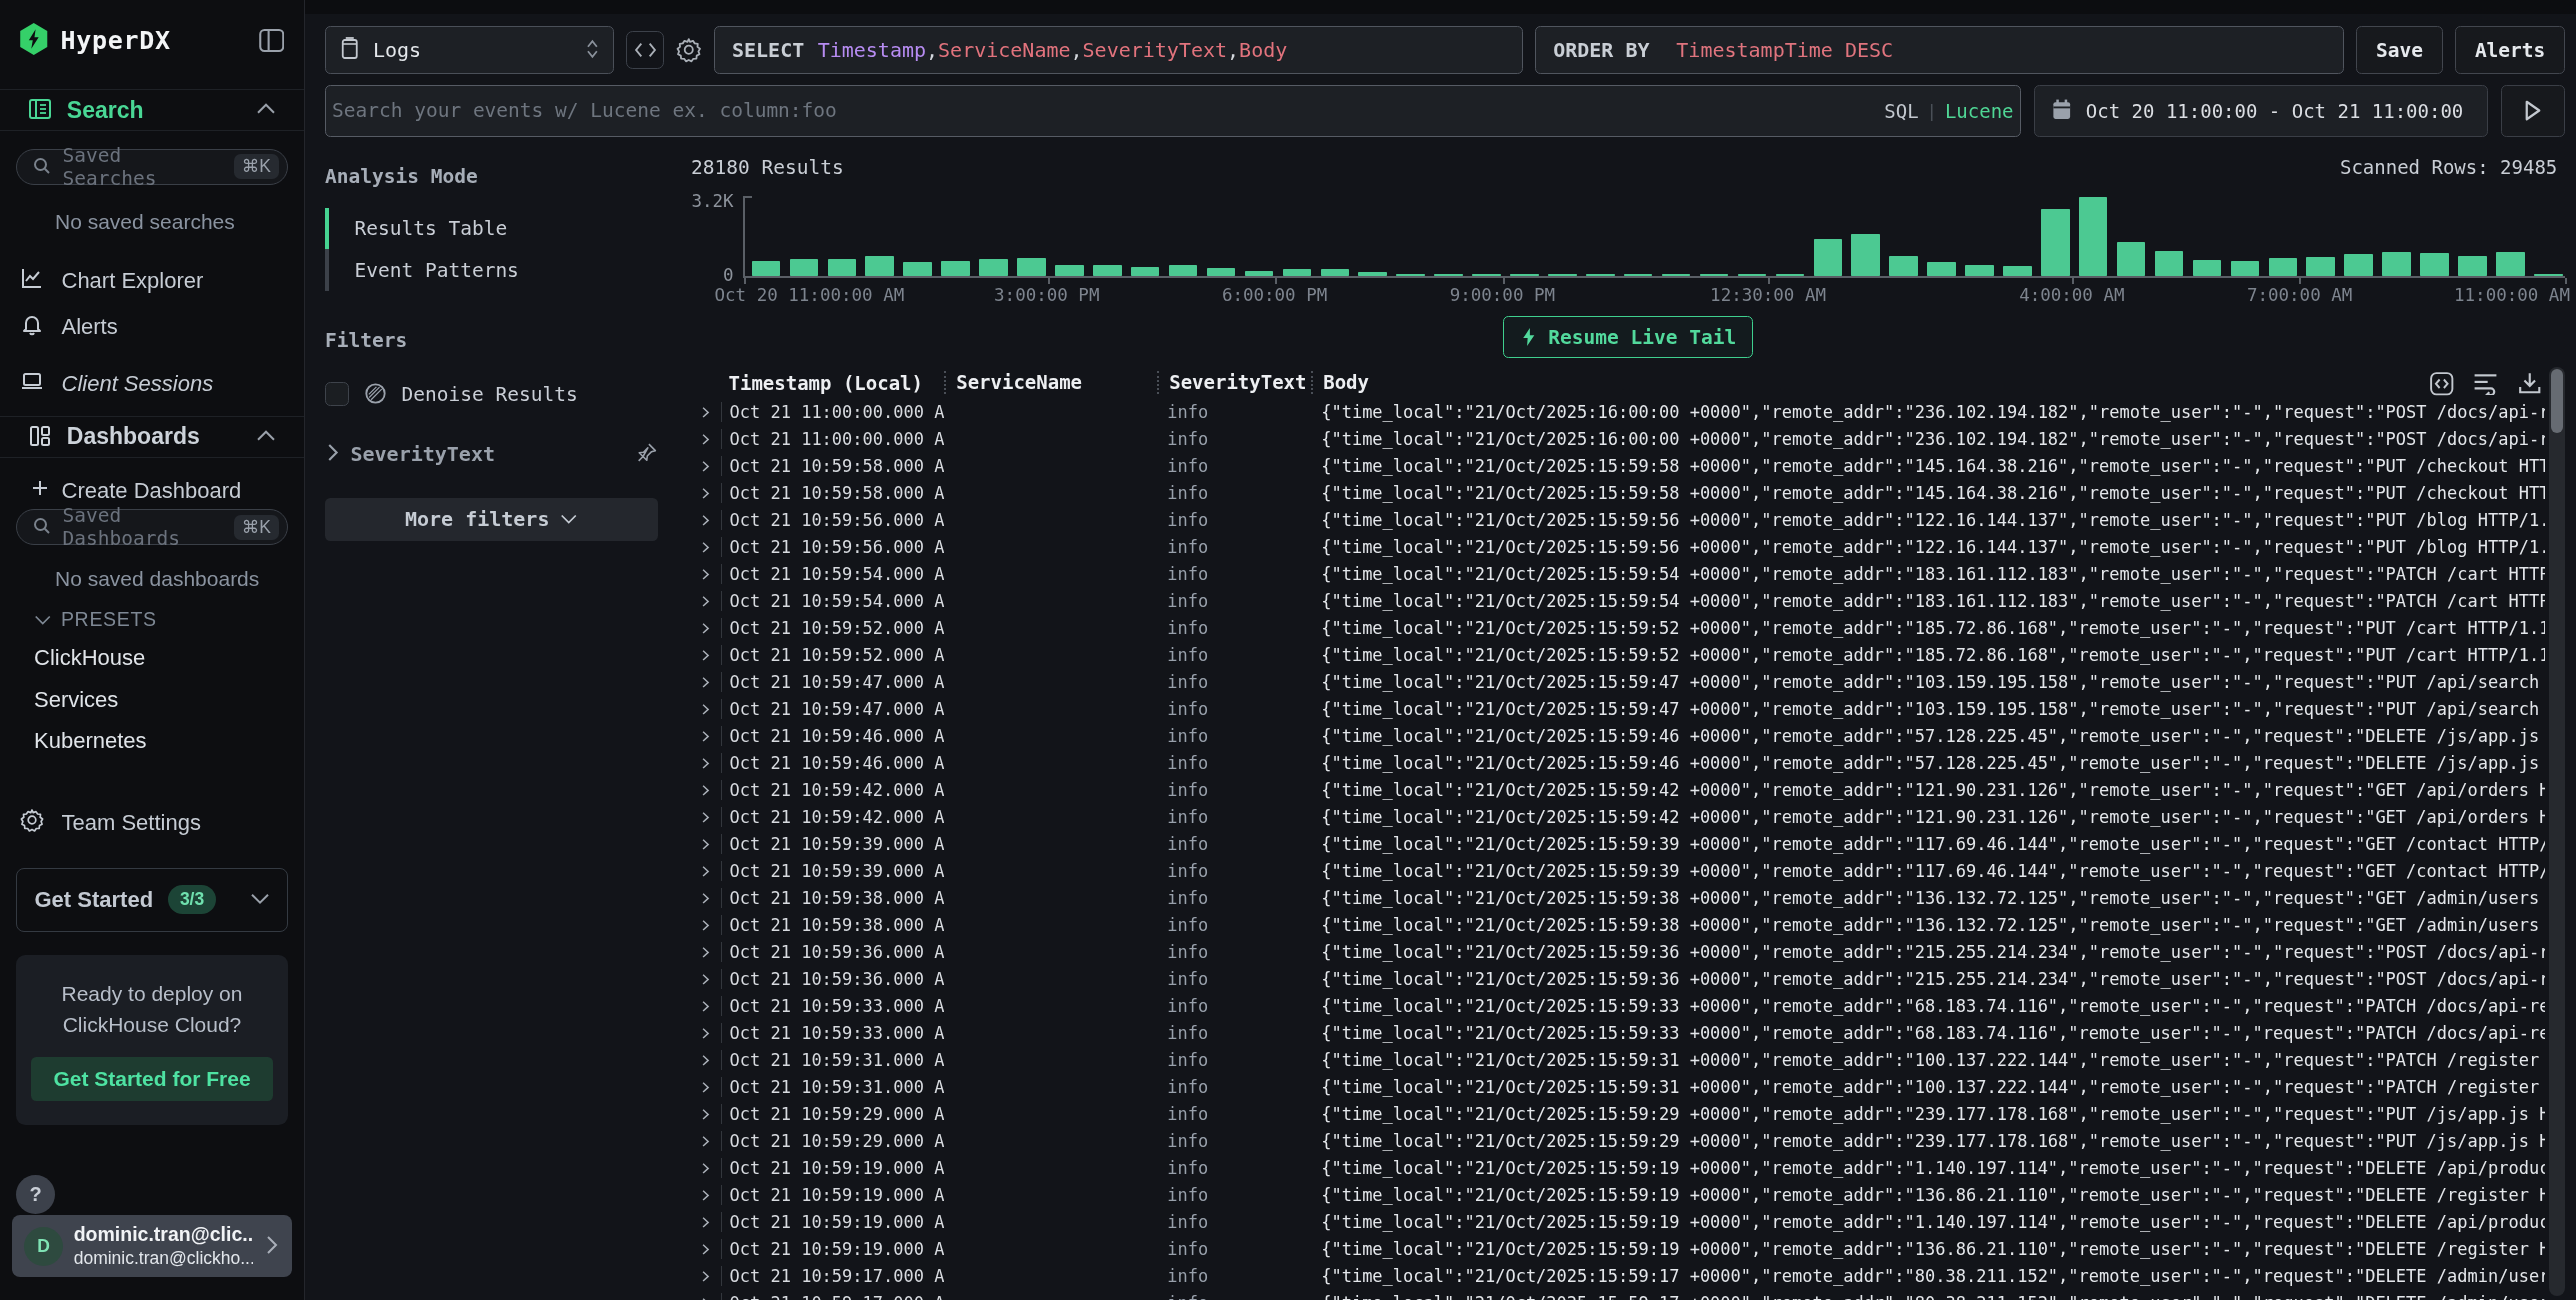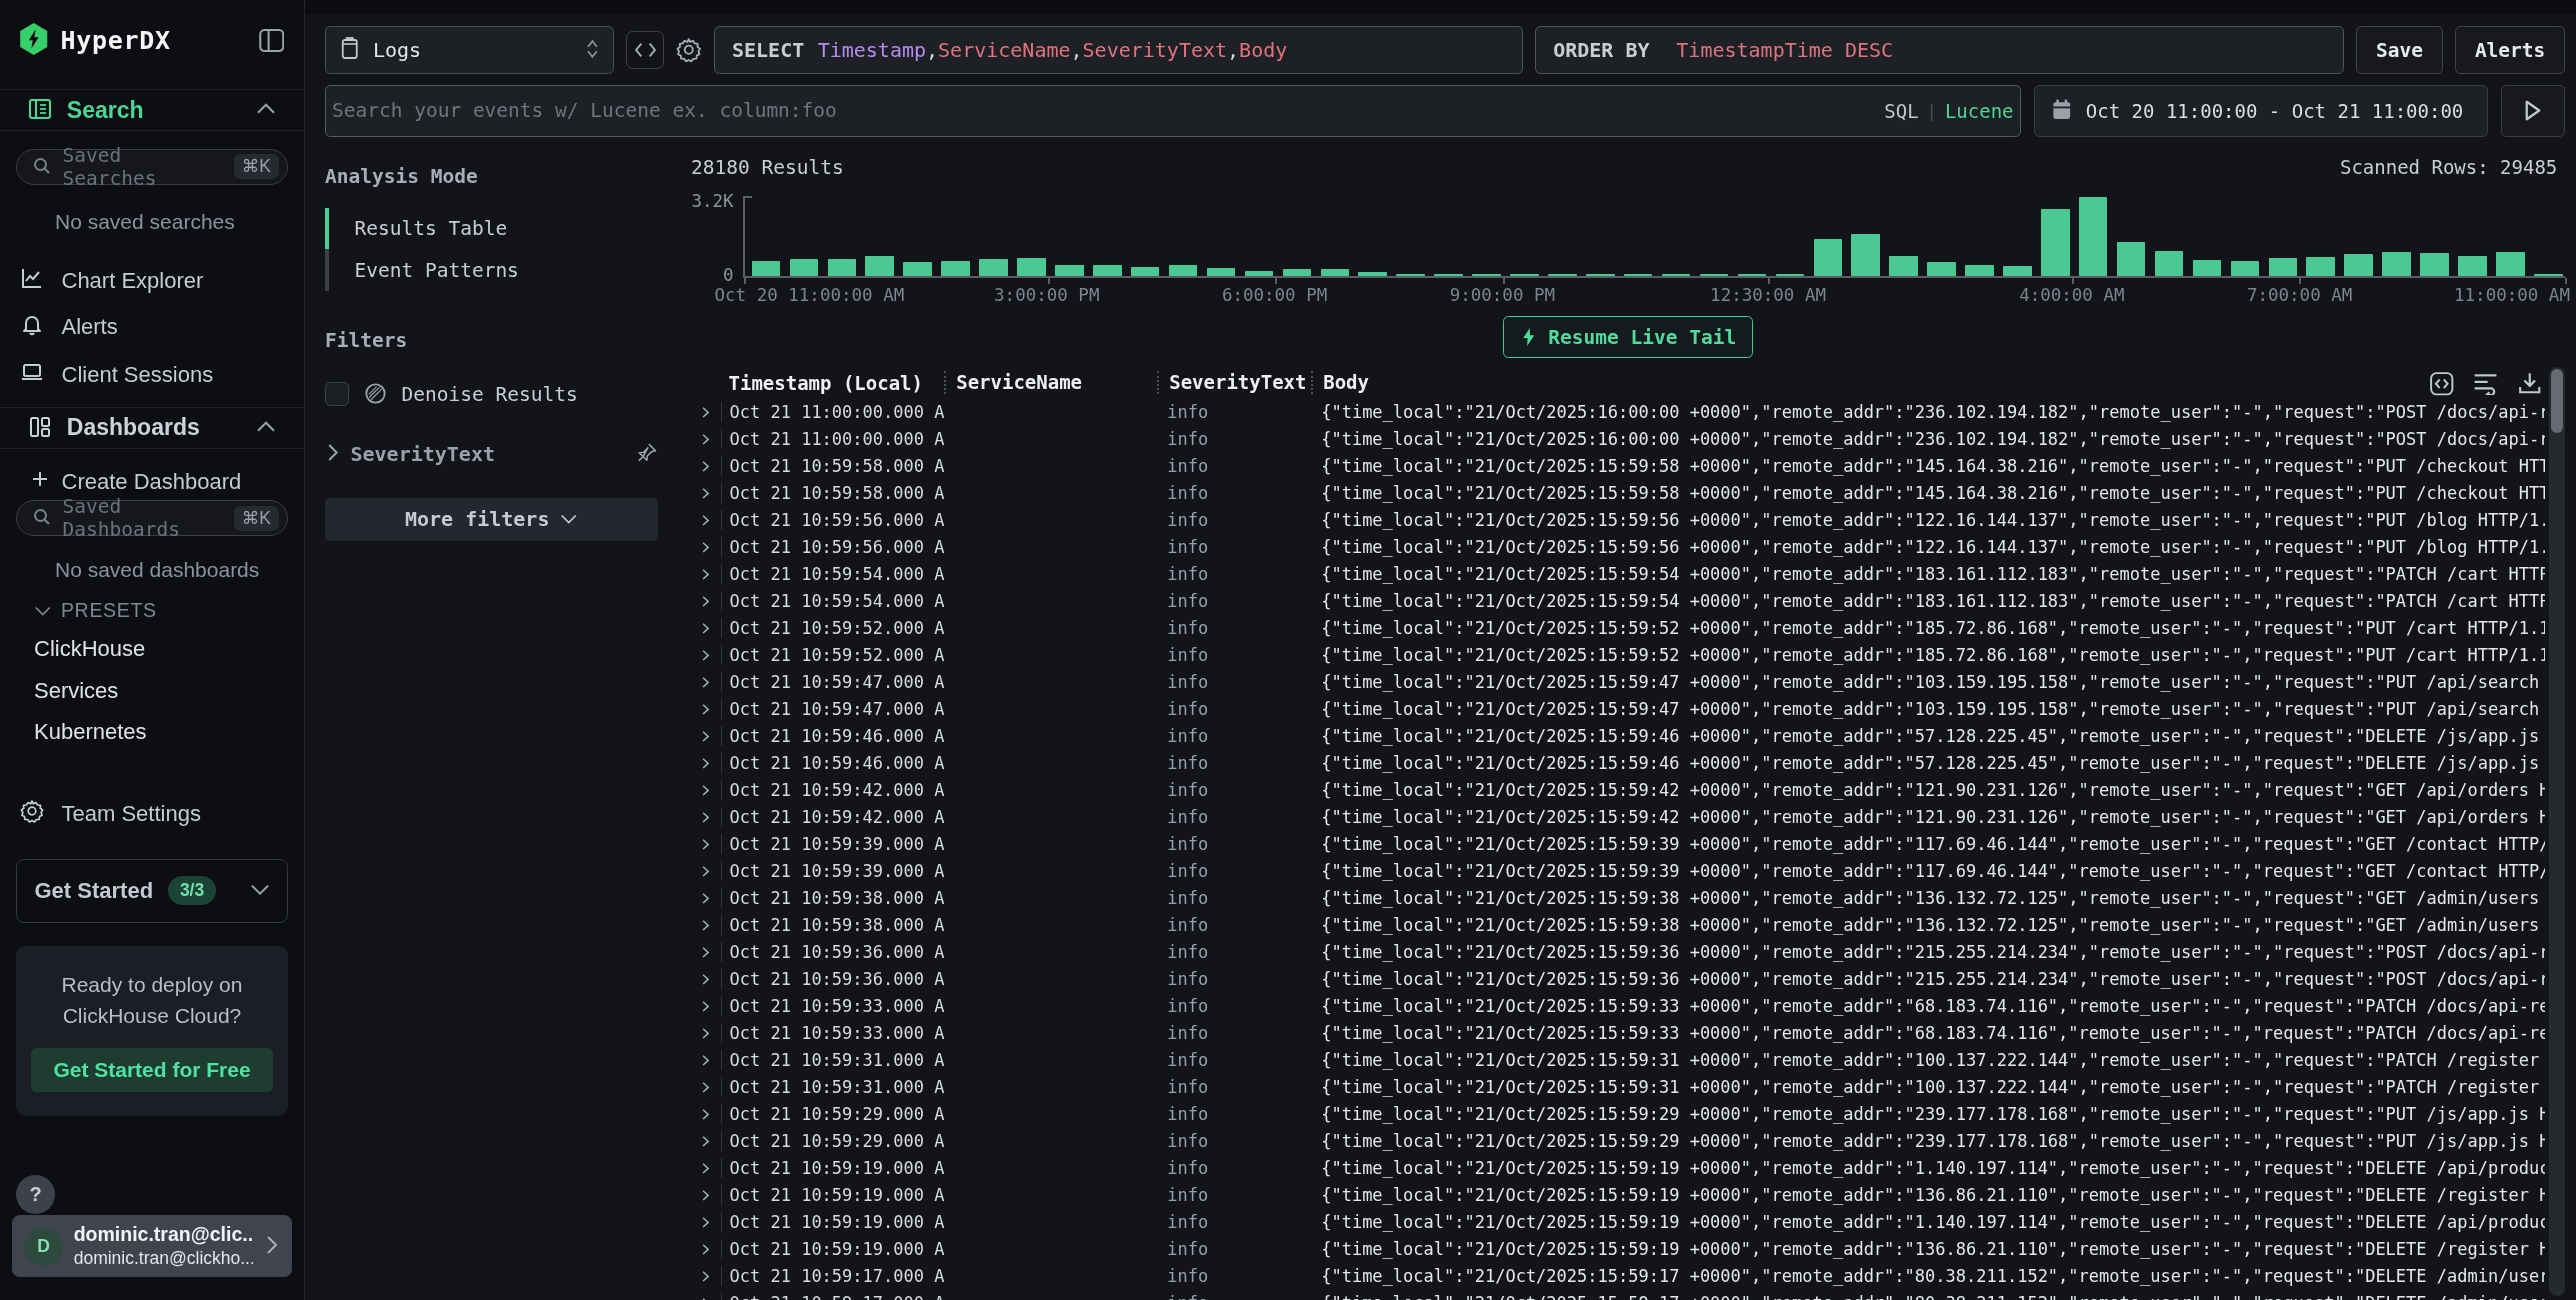--- a/index.html
+++ b/index.html
@@ -185,21 +185,21 @@
 
     <div class="sb-item" style="margin-top:10.7px;">
       <span>
         <svg width="24" height="24" viewBox="0 0 24 24">
             <path d="M6 17 V11 a6 6 0 0 1 12 0 v6 l2 2 H4 Z M10 21 a2.2 2.2 0 0 0 4 0" fill="none" stroke="#c6ccd4" stroke-width="2" stroke-linejoin="round"></path>
           </svg>
       </span>
       <span>Alerts</span>
     </div>
 
-    <div class="sb-item" style="margin-top:13px;">
+    <div class="sb-item" style="margin-top:22px;font-style:italic;">
       <span>
         <svg width="24" height="24" viewBox="0 0 24 24">
             <rect x="4" y="5" width="16" height="11" rx="1.5" fill="none" stroke="#c6ccd4" stroke-width="2"></rect>
             <line x1="2" y1="19" x2="22" y2="19" stroke="#c6ccd4" stroke-width="2"></line>
           </svg>
       </span>
       <span>Client Sessions</span>
     </div>
 
     <div class="sec-header" style="margin-top:14.8px;">

